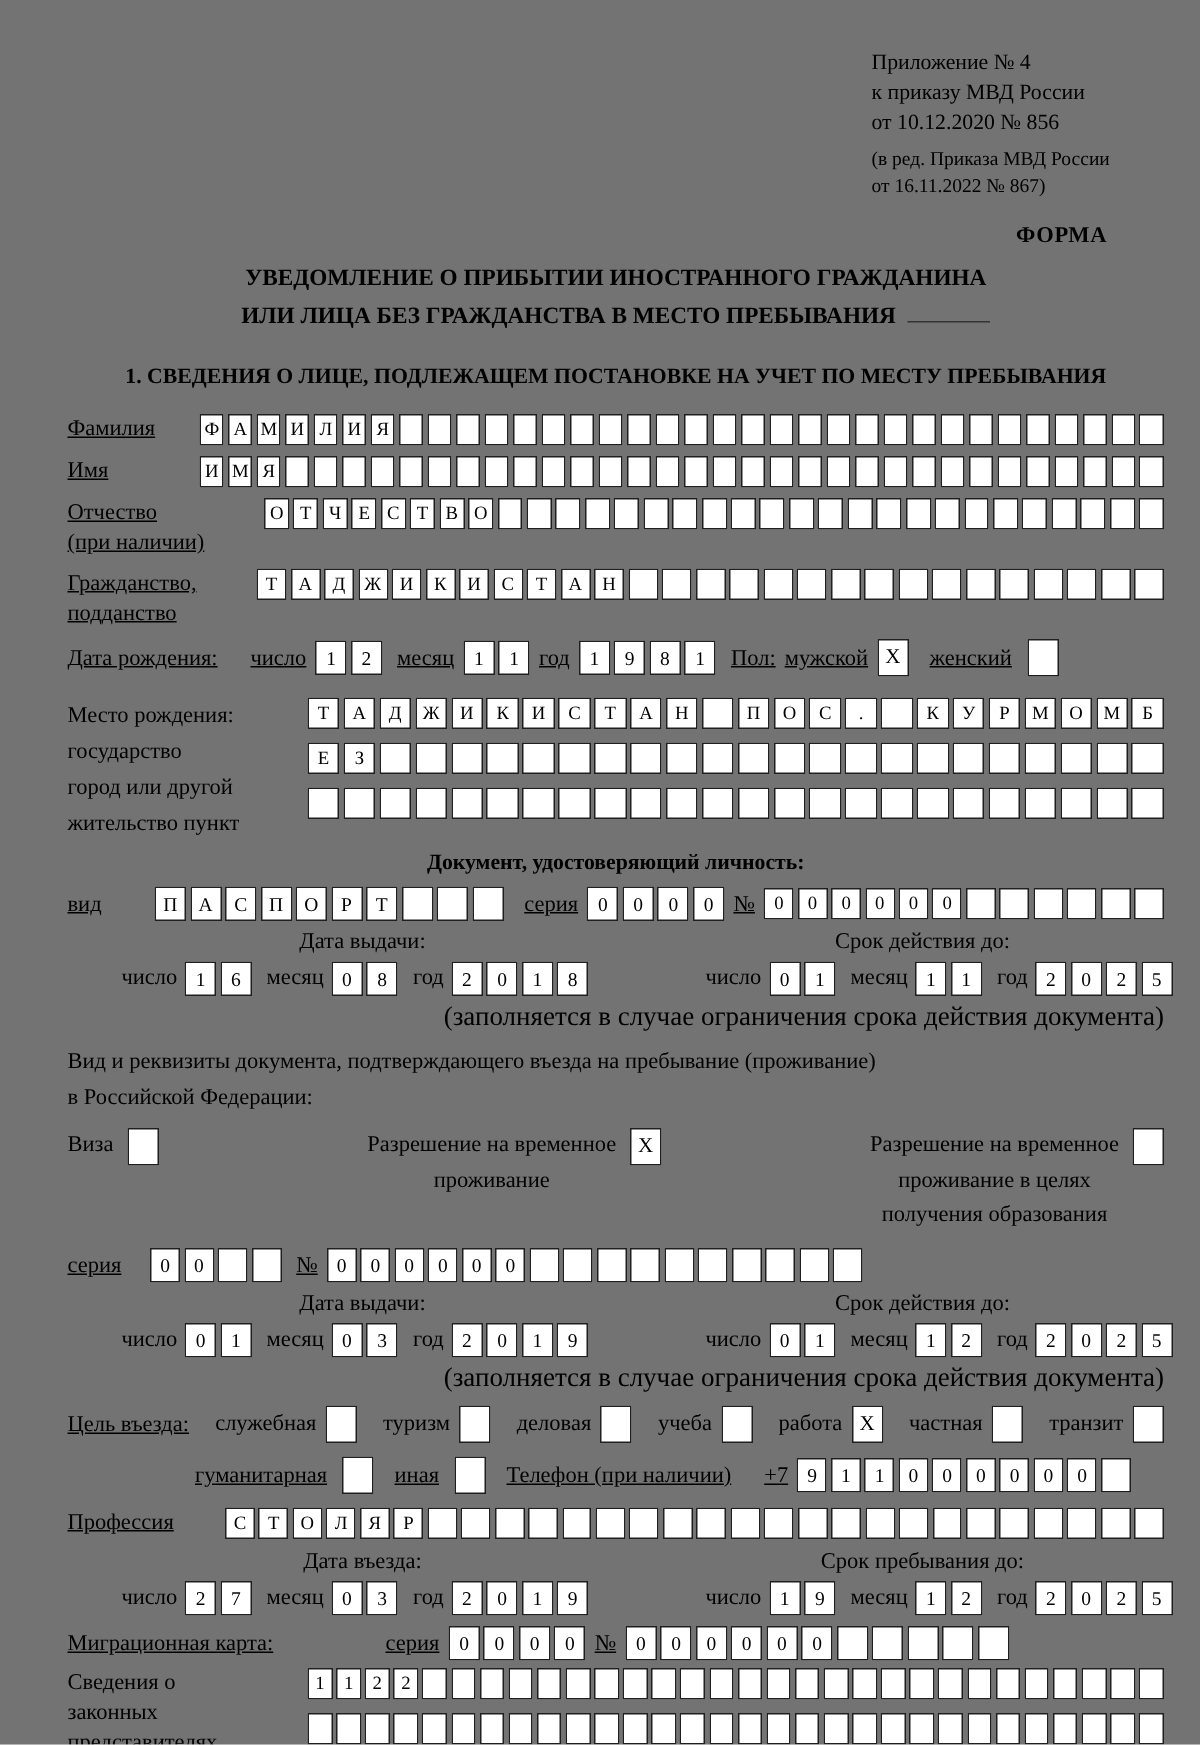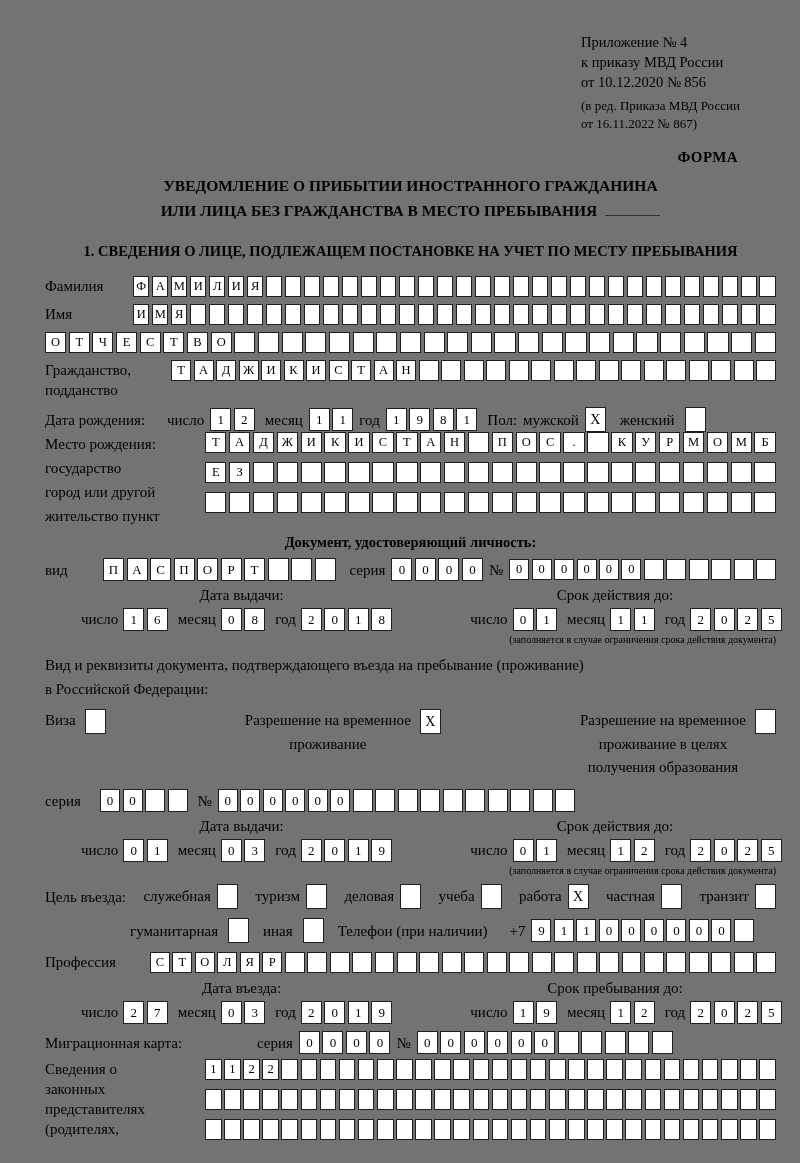--- a/index.html
+++ b/index.html
@@ -12,42 +12,42 @@
   
   .hdr { margin-left:auto; width: 195px; font-size:14.5px; line-height:1.38; }
   .hdr .rev { font-size:13px; margin-top:5px; line-height:1.38; }
   .forma { text-align:right; font-weight:bold; font-size:15px; margin:16px 38px 8px 0; letter-spacing:.4px; }
   .title { text-align:center; font-weight:bold; font-size:15.5px; line-height:1.6; margin-top:4px; }
   .blankline { display:inline-block; width:55px; border-bottom:1.8px solid #333; height:3px; margin-left:8px; }
   .sec { font-weight:bold; font-size:14.5px; text-align:center; margin:20px 0 16px 0; }
   
   .row { display:flex; align-items:flex-start; margin-bottom:7px; }
   .row.vc { align-items:center; }
-  .lbl { font-size:15px; line-height:20px; flex:none; }
+  .lbl { font-size:15px; line-height:20px; flex:none;text-decoration:underline; }
   .strip { display:flex; gap:2.5px; align-items:center; }
   .grow { flex:1; }
   .grow .cbox { flex:1; min-width:0; }
   .cbox {
     height:21px; border:1.6px solid #1f1f1f; background:#fff;
     display:flex; align-items:center; justify-content:center;
     font-size:12.5px; font-family:"Liberation Serif", serif;
   }
   .fixed .cbox { flex:none; width:21px; height:23px; font-size:13px; }
   .fixed.sm .cbox { width:20px; }
   .check .cbox { flex:none; width:21px; height:25px; font-size:14px; }
   .mb { margin-bottom:9px; }
   .gap6 { margin-right:6px; } .gap10 { margin-right:10px; } .gap14 { margin-right:14px; }
   
   .dates { display:flex; margin-bottom:2px; }
   .dates .half { flex:1;margin-left:36px; }
   .dhdr { font-size:15px; margin-bottom:4px; text-align:center; }
   .dgroup { display:flex; align-items:center; font-size:15px; }
   .dgroup > span { margin-right:5px; }
   .dgroup > .strip { margin-right:10px; }
-  .note { font-size:10px; text-align:right; margin:3px 0 8px 0; }
+  .note { font-size:18px; text-align:right; margin:3px 0 8px 0; }
   .docheading { font-weight:bold; font-size:14.5px; text-align:center; margin:2px 0 7px 0; }
   .textline { font-size:15px; line-height:1.6; }
   
   .optrow { display:flex; justify-content:space-between; align-items:flex-start; margin:8px 0 10px 0; }
   .opt { display:flex; align-items:flex-start; gap:9px; }
   .optlbl { font-size:15px; line-height:1.55; text-align:center; }
   .purpose { justify-content:space-between; align-items:center; width:100%; }
   .pair { display:flex; align-items:center; gap:6px; font-size:15px; }
   
   .twocol { display:flex; align-items:flex-start; margin-bottom:6px;justify-content:flex-end; }
@@ -153,20 +153,24 @@
         <div class="cbox"></div>
         <div class="cbox"></div>
         <div class="cbox"></div>
         <div class="cbox"></div>
         <div class="cbox"></div>
         <div class="cbox"></div>
       </div>
   </div>
 
   <div class="row">
+    <div class="lbl" style="width:131px">
+      <div>Отчество</div>
+      <div>(при наличии)</div>
+    </div>
     <div class="strip grow">
         <div class="cbox">О</div>
         <div class="cbox">Т</div>
         <div class="cbox">Ч</div>
         <div class="cbox">Е</div>
         <div class="cbox">С</div>
         <div class="cbox">Т</div>
         <div class="cbox">В</div>
         <div class="cbox">О</div>
         <div class="cbox"></div>
@@ -224,21 +228,21 @@
         <div class="cbox"></div>
         <div class="cbox"></div>
         <div class="cbox"></div>
         <div class="cbox"></div>
         <div class="cbox"></div>
         <div class="cbox"></div>
         <div class="cbox"></div>
       </div>
   </div>
 
-  <div class="row vc" style="margin-bottom:0;">
+  <div class="row vc" style="margin-bottom:14px;">
     <span class="lbl gap10" style="width:112px">Дата рождения:</span>
     <span class="lbl gap6">число</span>
     <div class="strip fixed gap10">
         <div class="cbox">1</div>
         <div class="cbox">2</div>
       </div>
     <span class="lbl gap6">месяц</span>
     <div class="strip fixed gap6">
         <div class="cbox">1</div>
         <div class="cbox">1</div>

